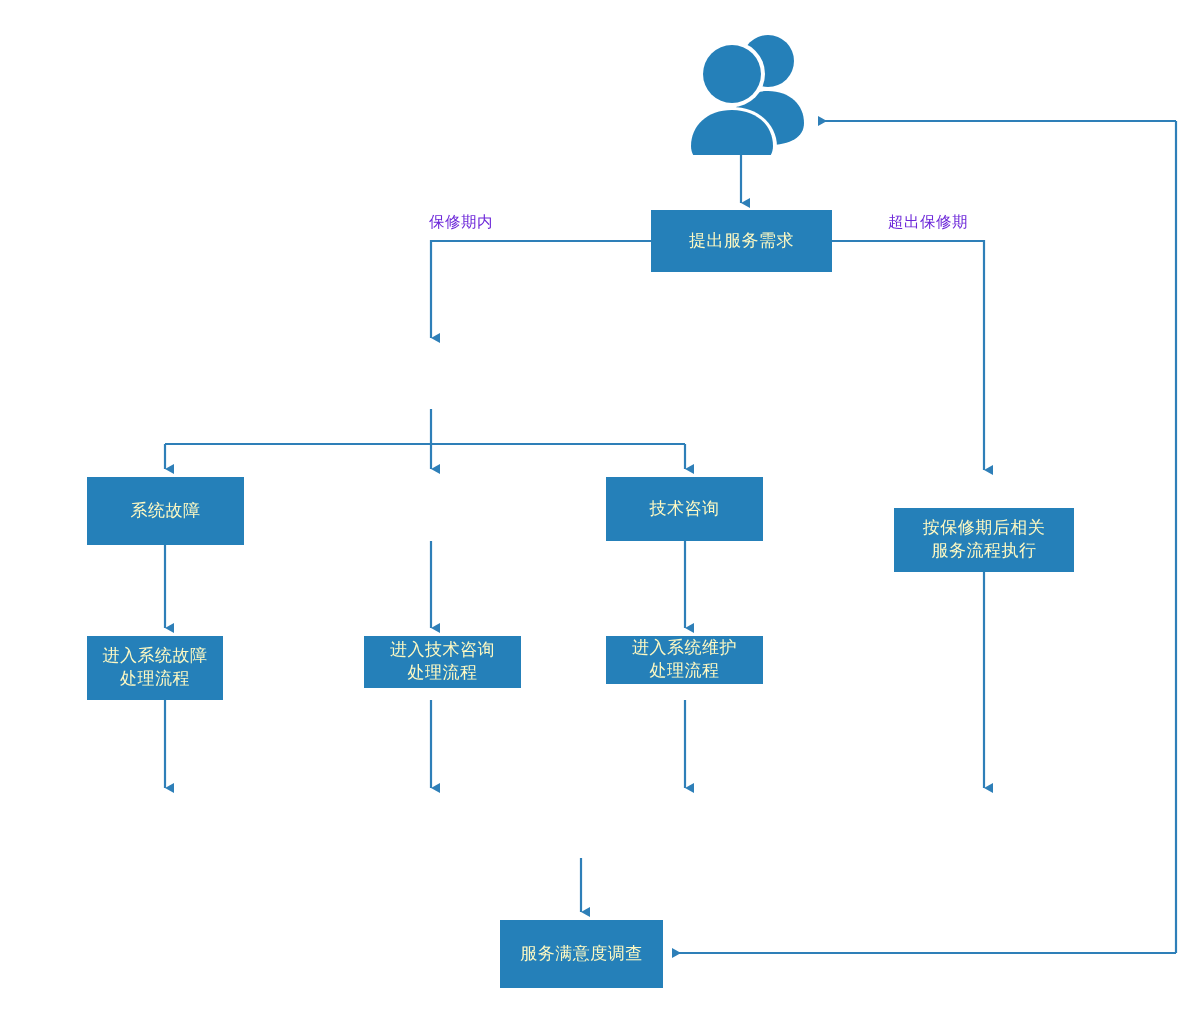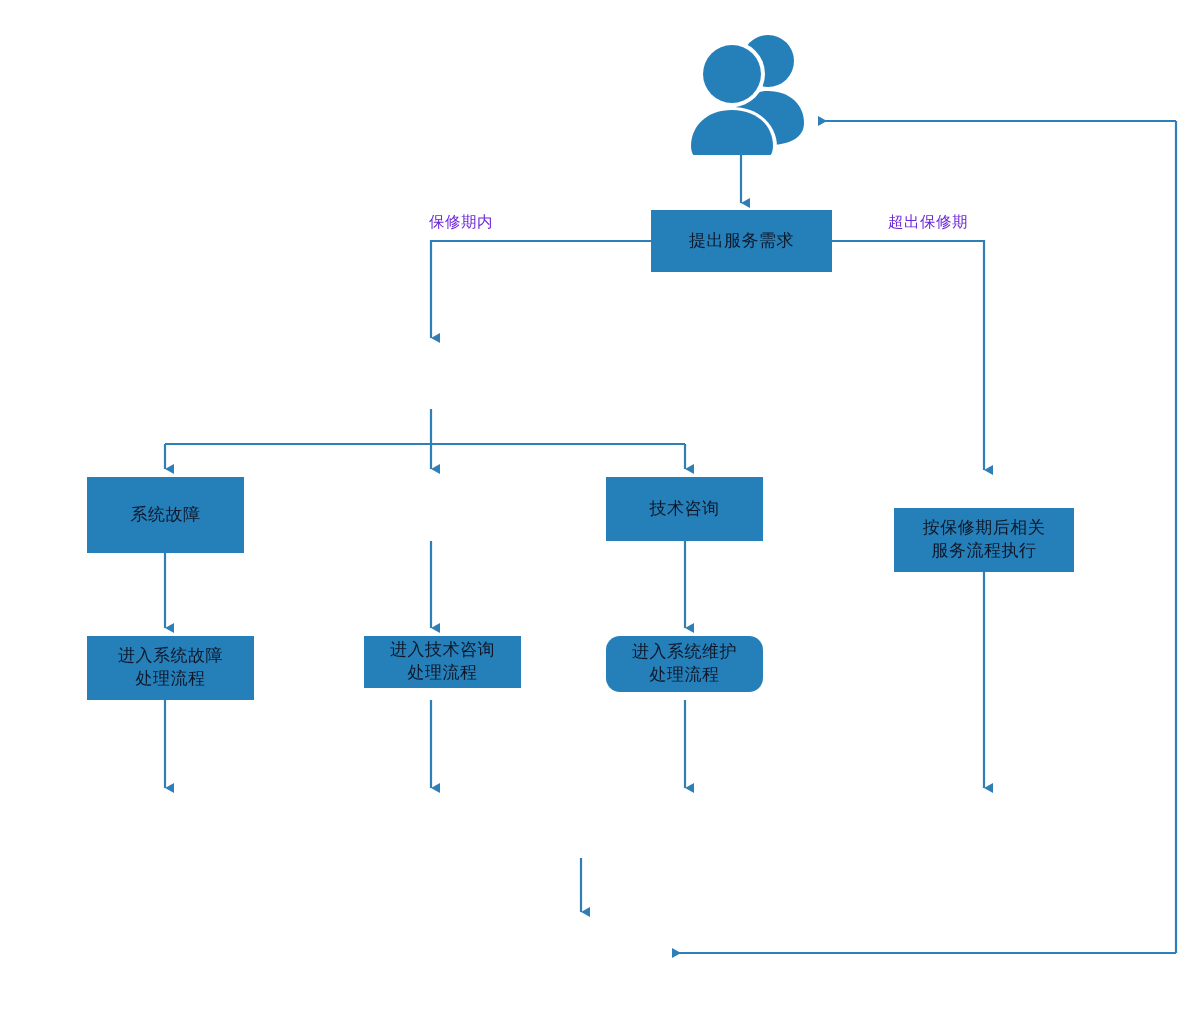--- a/index.html
+++ b/index.html
@@ -21,21 +21,21 @@
     position: absolute;
     left: 0;
     top: 0;
     width: 1200px;
     height: 1022px;
     pointer-events: none;
   }
   .node {
     position: absolute;
     background: #2580b9;
-    color: #0f172a;
+    color: #fef9c3;
     display: flex;
     align-items: center;
     justify-content: center;
     text-align: center;
     line-height: 1.35;
     font-size: 17px;
     letter-spacing: 0.5px;
     box-sizing: border-box;
     white-space: pre-line;
     z-index: 3;
@@ -112,36 +112,37 @@
     </g>
     <g fill="#2580b9">
       <circle cx="46" cy="41" r="29"></circle>
       <path d="M46,77 c25,0 41,16 41,36 c0,15 -15,23 -41,23 c-26,0 -41,-8 -41,-23 c0,-20 16,-36 41,-36 Z"></path>
     </g>
   </svg>
 
   <div class="node" style="left:651px; top:210px; width:181px; height:62px;">提出服务需求</div>
 
 
-  <div class="node" style="left:87px; top:477px; width:157px; height:76px;">系统故障</div>
+  <div class="node" style="left:87px; top:477px; width:157px; height:68px;">系统故障</div>
 
 
   <div class="node" style="left:606px; top:477px; width:157px; height:64px;">技术咨询</div>
 
   <div class="node" style="left:894px; top:477px; width:180px; height:64px;margin-top:31px;">按保修期后相关
 服务流程执行</div>
 
-  <div class="node" style="left:87px; top:636px; width:167px; height:64px;">进入系统故障
+  <div class="node" style="left:87px; top:636px; width:136px; height:64px;">进入系统故障
 处理流程</div>
 
   <div class="node" style="left:364px; top:636px; width:157px; height:52px;">进入技术咨询
 处理流程</div>
 
-  <div class="node" style="left:606px; top:636px; width:157px; height:56px;border-radius:14px;">进入系统维护
+  <div class="node" style="left:606px; top:636px; width:157px; height:48px;">进入系统维护
 处理流程</div>
 
 
+  <div class="node" style="left:500px; top:920px; width:163px; height:68px;">服务满意度调查</div>
 
   <div class="edge-label" style="left:429px; top:212px;">保修期内</div>
 
   <div class="edge-label" style="left:888px; top:212px;">超出保修期</div>
 
 </div>
 
 </body></html>

